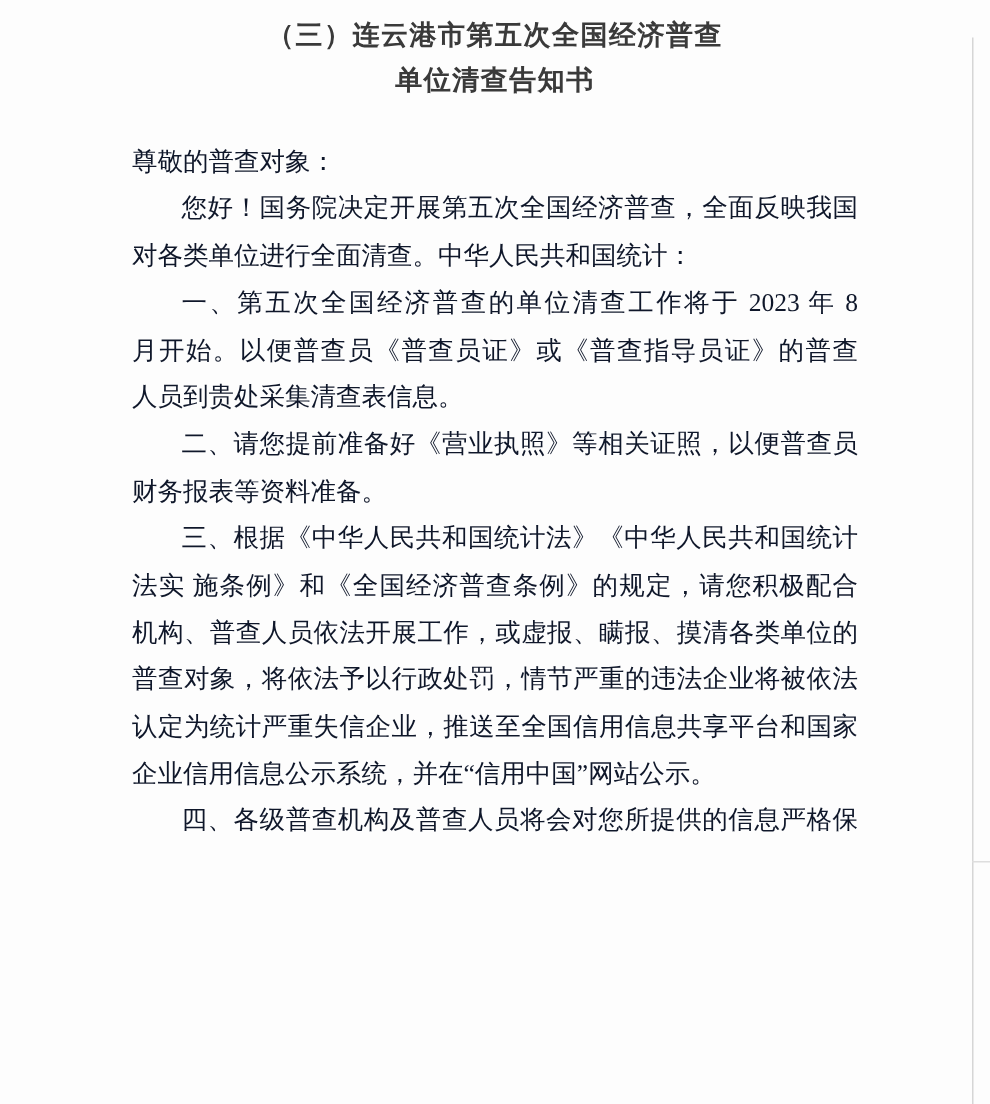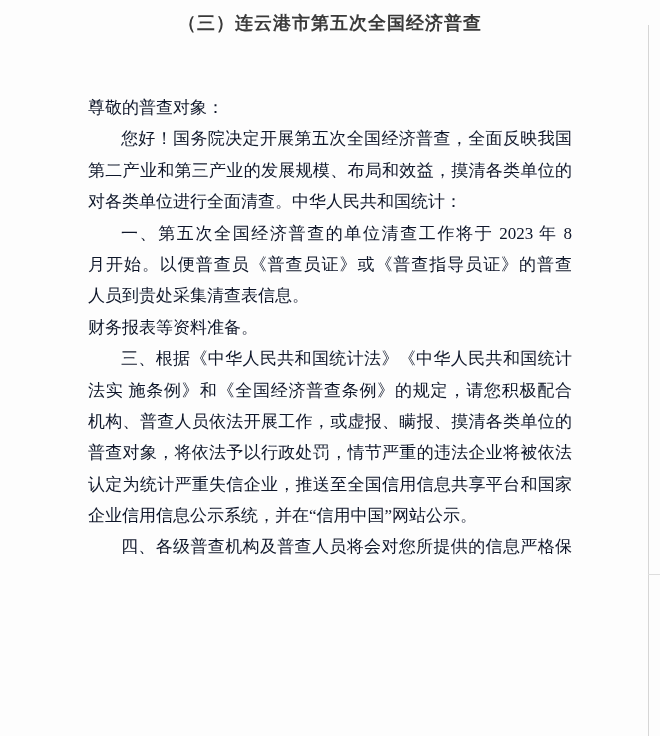--- a/index.html
+++ b/index.html
@@ -69,30 +69,31 @@
     background: #dedede;
   }
 </style>
 </head>
 <body>
 
 <div class="page">
 
   <div class="doc-title">
     <div>（三）连云港市第五次全国经济普查</div>
+    <div>单位清查告知书</div>
   </div>
 
   <div class="body-block">
     <div class="line nat">尊敬的普查对象：</div>
     <div class="line ind">您好！国务院决定开展第五次全国经济普查，全面反映我国</div>
-    <div class="line">第二产业和第三产业的发展规模、布局和效益，摸清各类单位的</div>
     <div class="line nat">对各类单位进行全面清查。中华人民共和国统计：</div>
     <div class="line ind">一、第五次全国经济普查的单位清查工作将于 2023 年 8</div>
     <div class="line">月开始。以便普查员《普查员证》或《普查指导员证》的普查</div>
     <div class="line nat">人员到贵处采集清查表信息。</div>
+    <div class="line ind">二、请您提前准备好《营业执照》等相关证照，以便普查员</div>
     <div class="line nat">财务报表等资料准备。</div>
     <div class="line ind">三、根据《中华人民共和国统计法》《中华人民共和国统计</div>
     <div class="line">法实 施条例》和《全国经济普查条例》的规定，请您积极配合</div>
     <div class="line">机构、普查人员依法开展工作，或虚报、瞒报、摸清各类单位的</div>
     <div class="line">普查对象，将依法予以行政处罚，情节严重的违法企业将被依法</div>
     <div class="line">认定为统计严重失信企业，推送至全国信用信息共享平台和国家</div>
     <div class="line nat">企业信用信息公示系统，并在“信用中国”网站公示。</div>
     <div class="line ind">四、各级普查机构及普查人员将会对您所提供的信息严格保</div>
   </div>
 

